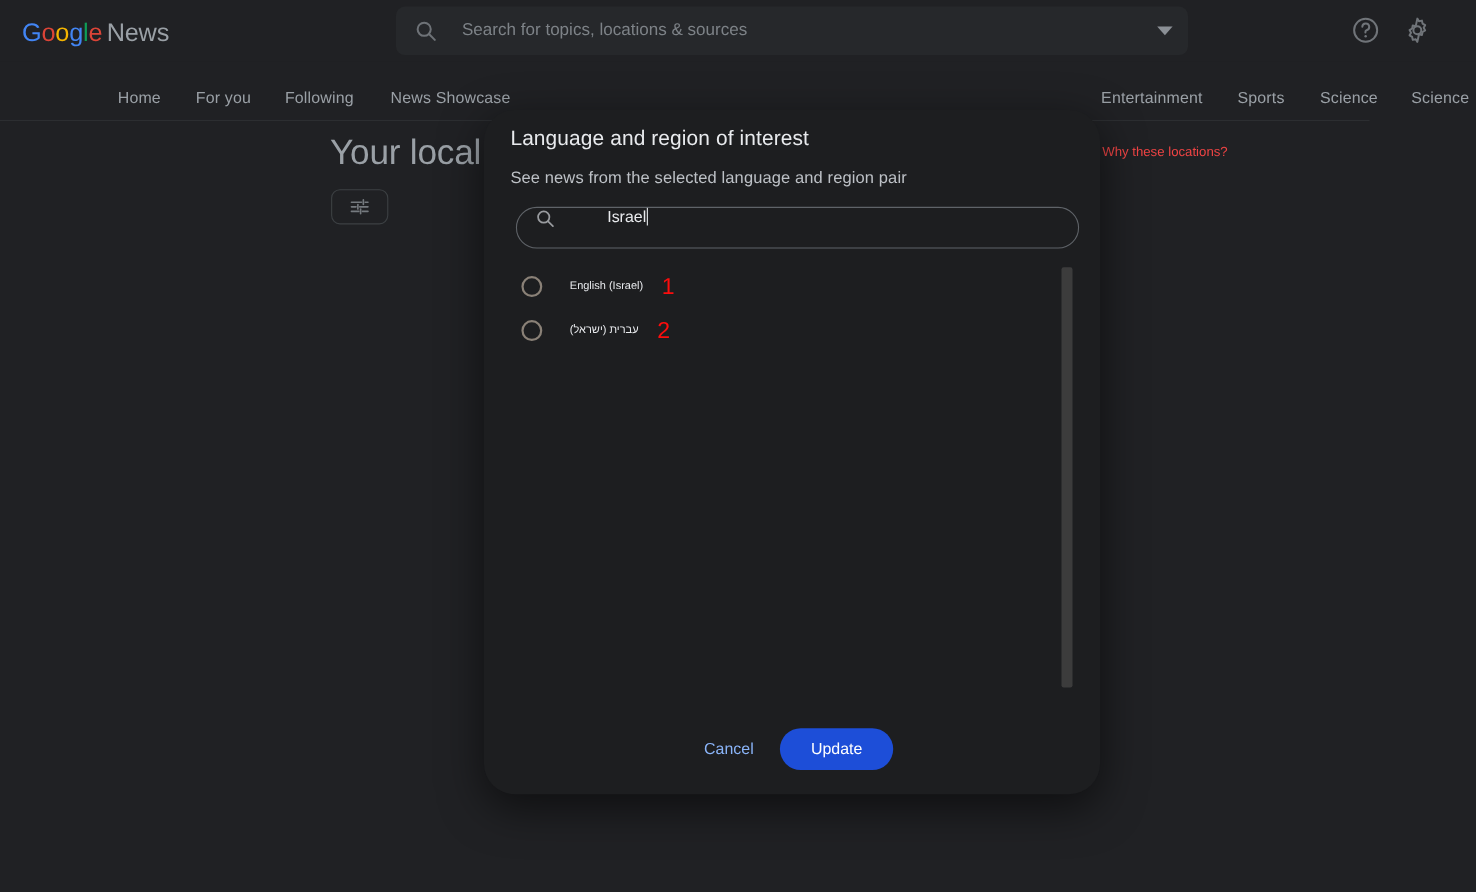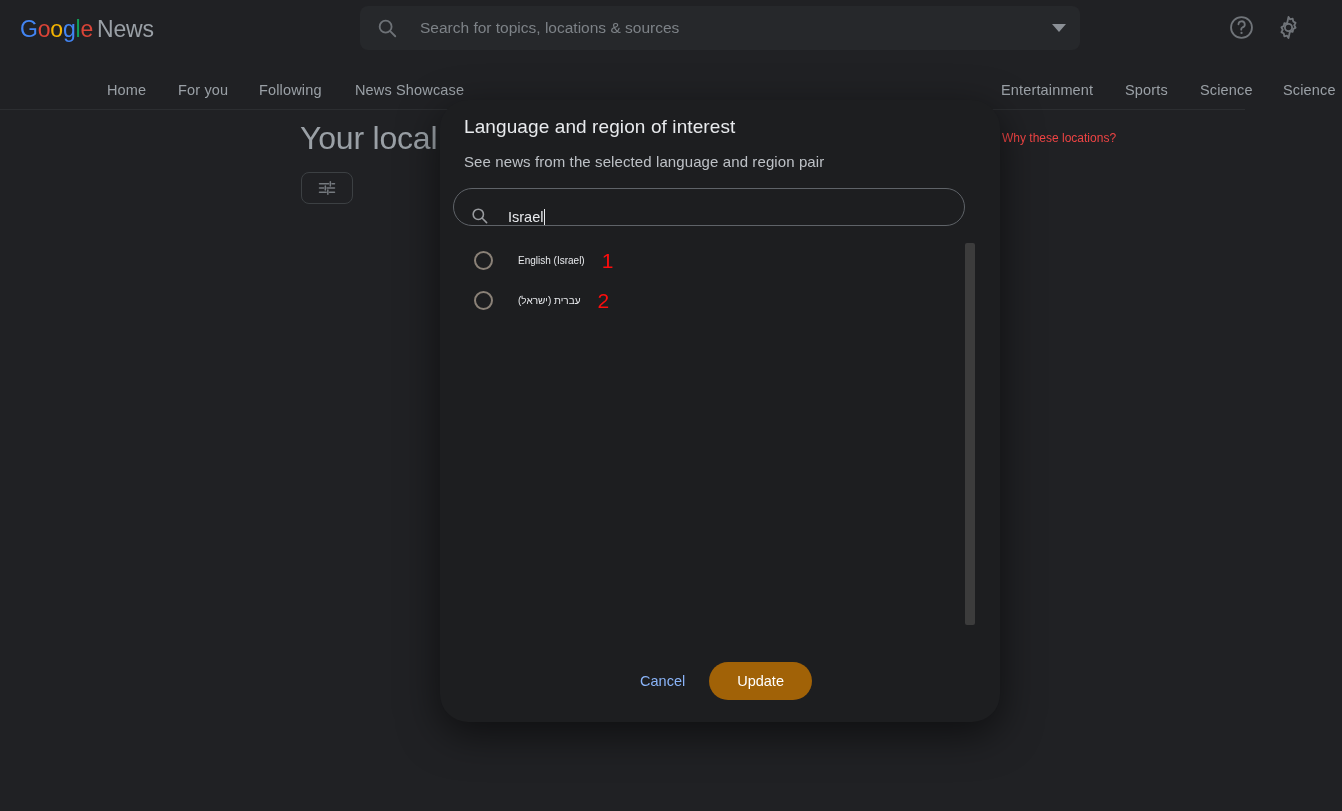--- a/index.html
+++ b/index.html
@@ -161,29 +161,30 @@
     position: absolute;
     left: 24px;
     top: 53px;
     font-size: 15px;
     color: #bdc1c6;
     letter-spacing: .1px;
   }
 
   .dialog-search {
     position: absolute;
-    left: 13px;
+    left: 29px;
     top: 88px;
     width: 512px;
     height: 38px;
     border: 1px solid #5f6368;
     border-radius: 20px;
     display: flex;
-    align-items: flex-end;
+    align-items: flex-start;
     padding: 0 16px;
+    gap: 28px;
   }
   .dialog-search svg { width: 19px; height: 19px; opacity: .72; flex: 0 0 19px; }
   .dialog-search-value {
     margin-left: 19px;
     font-size: 14.5px;
     color: #e8eaed;
     position: relative;
   }
   .text-caret {
     display: inline-block;
@@ -262,21 +263,21 @@
     color: #8ab4f8;
     background: none;
     border: none;
     padding: 10px 12px;
     cursor: pointer;
     font-family: "Liberation Sans", sans-serif;
   }
   .btn-update {
     font-size: 14.5px;
     color: #ffffff;
-    background: #a16207;
+    background: #1d4ed8;
     border: none;
     border-radius: 20px;
     padding: 11px 28px;
     cursor: pointer;
     font-family: "Liberation Sans", sans-serif;
     text-align: right;
   }
 </style>
 </head>
 <body>

